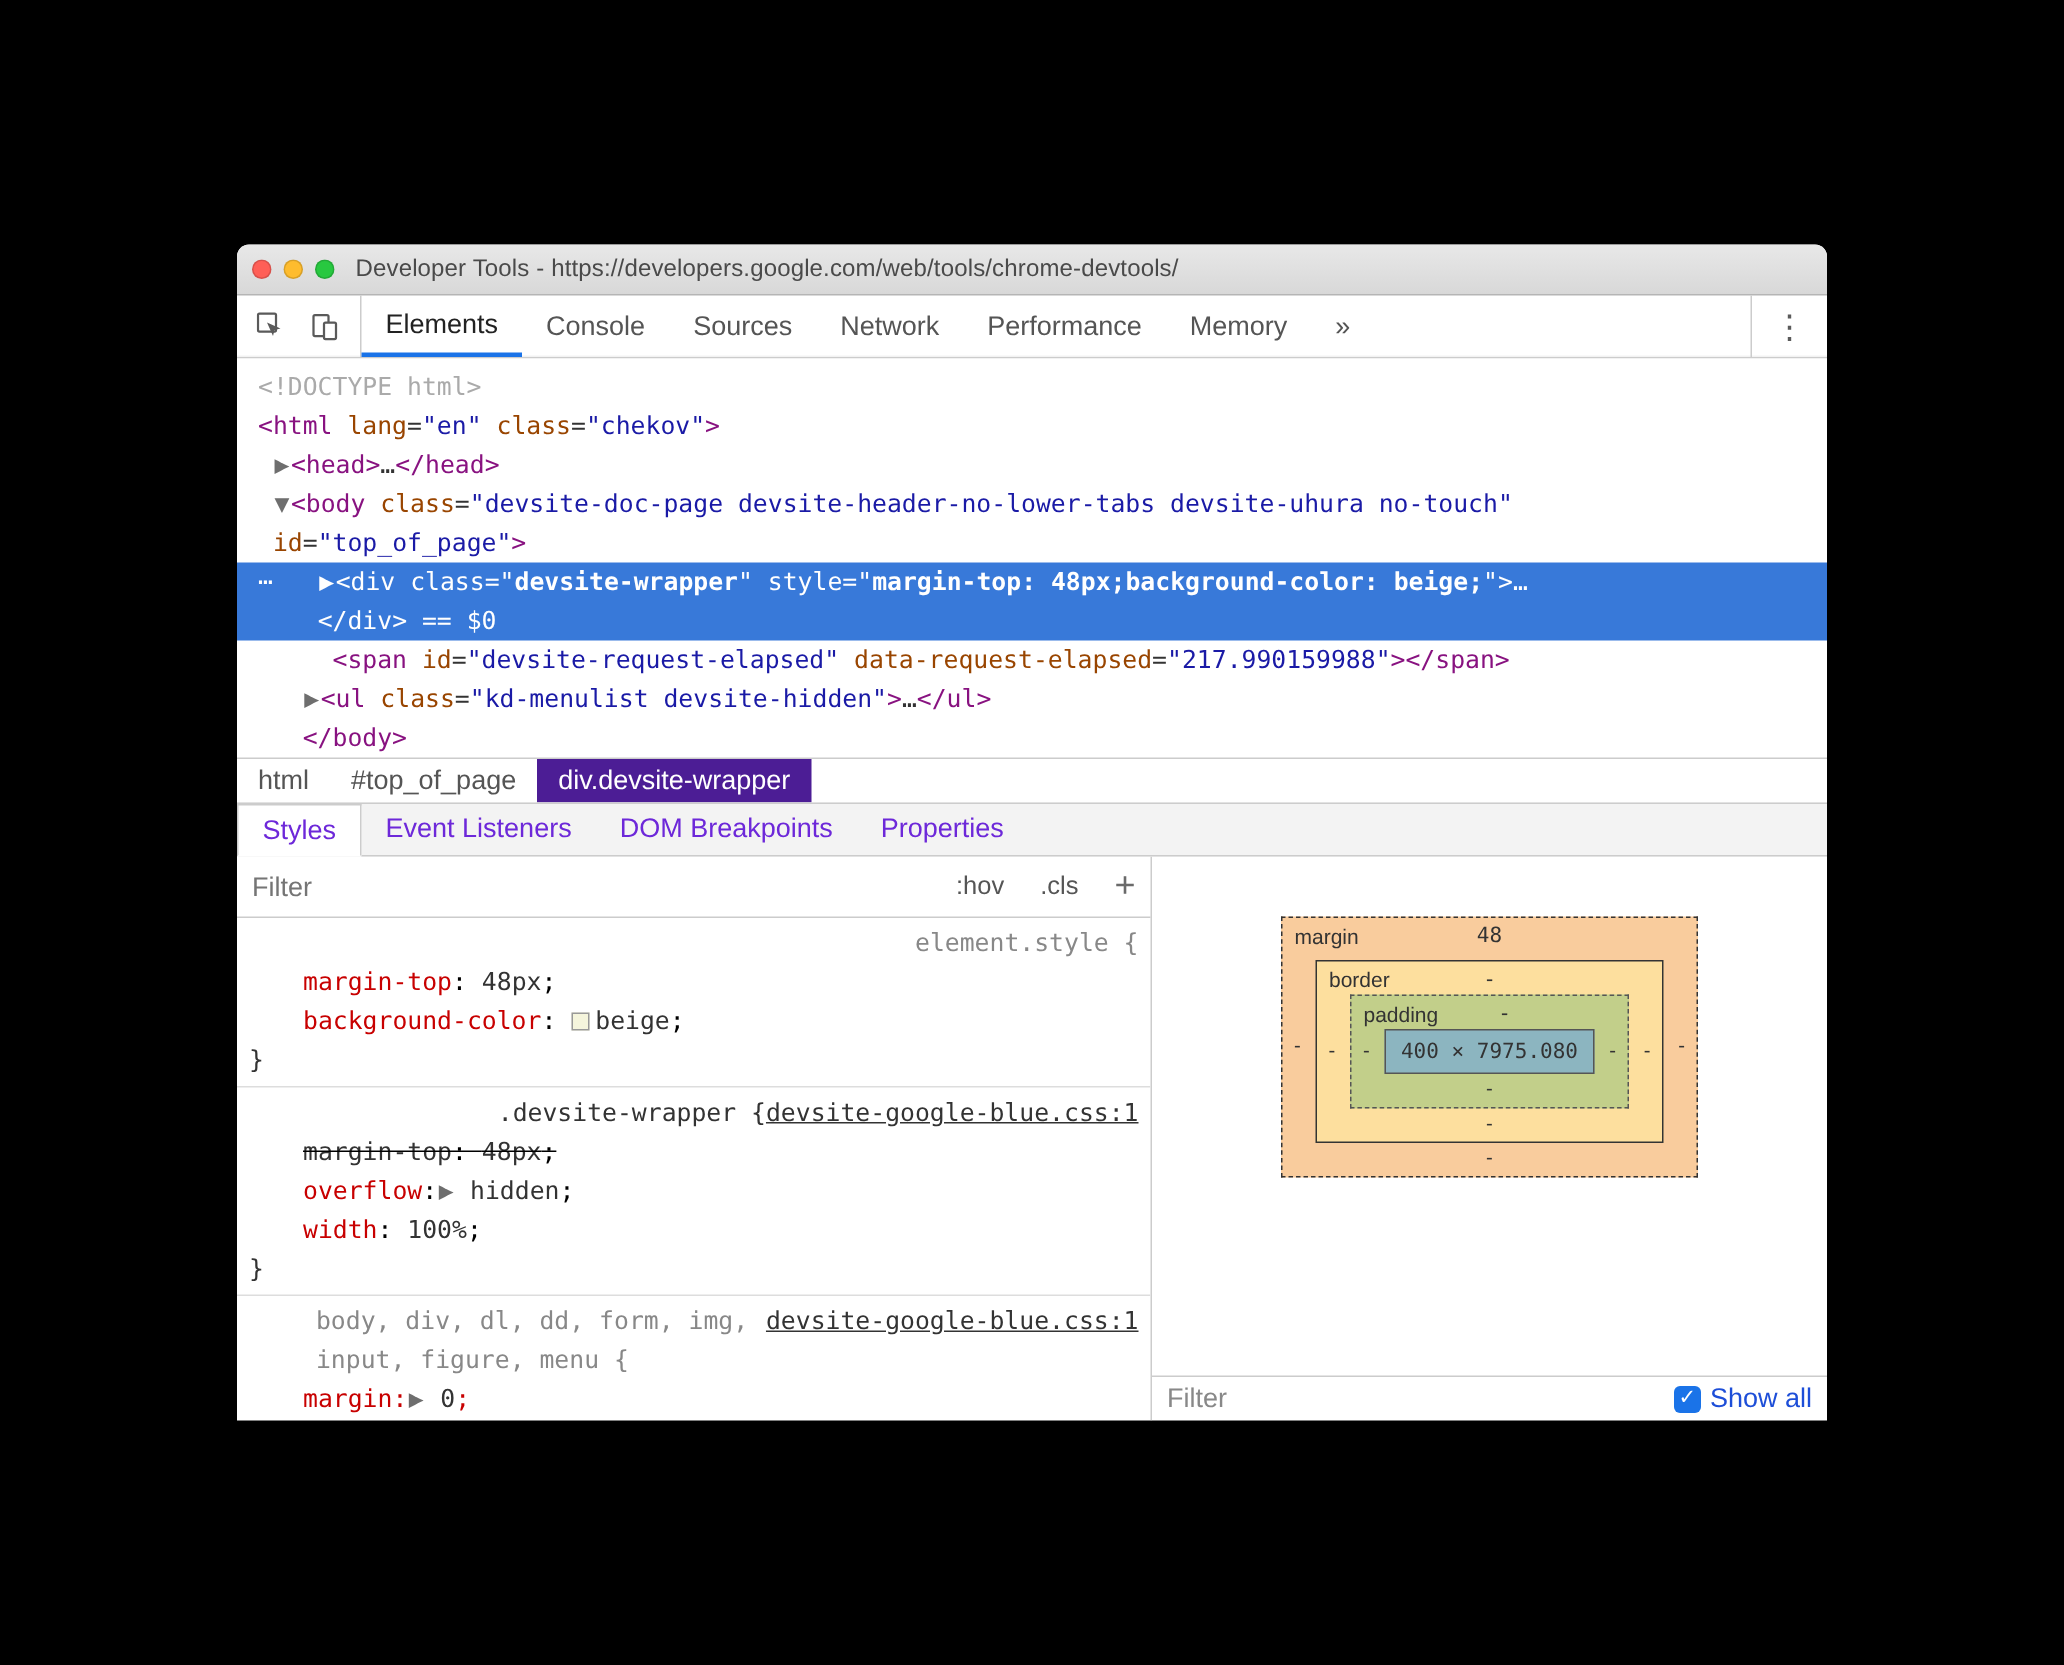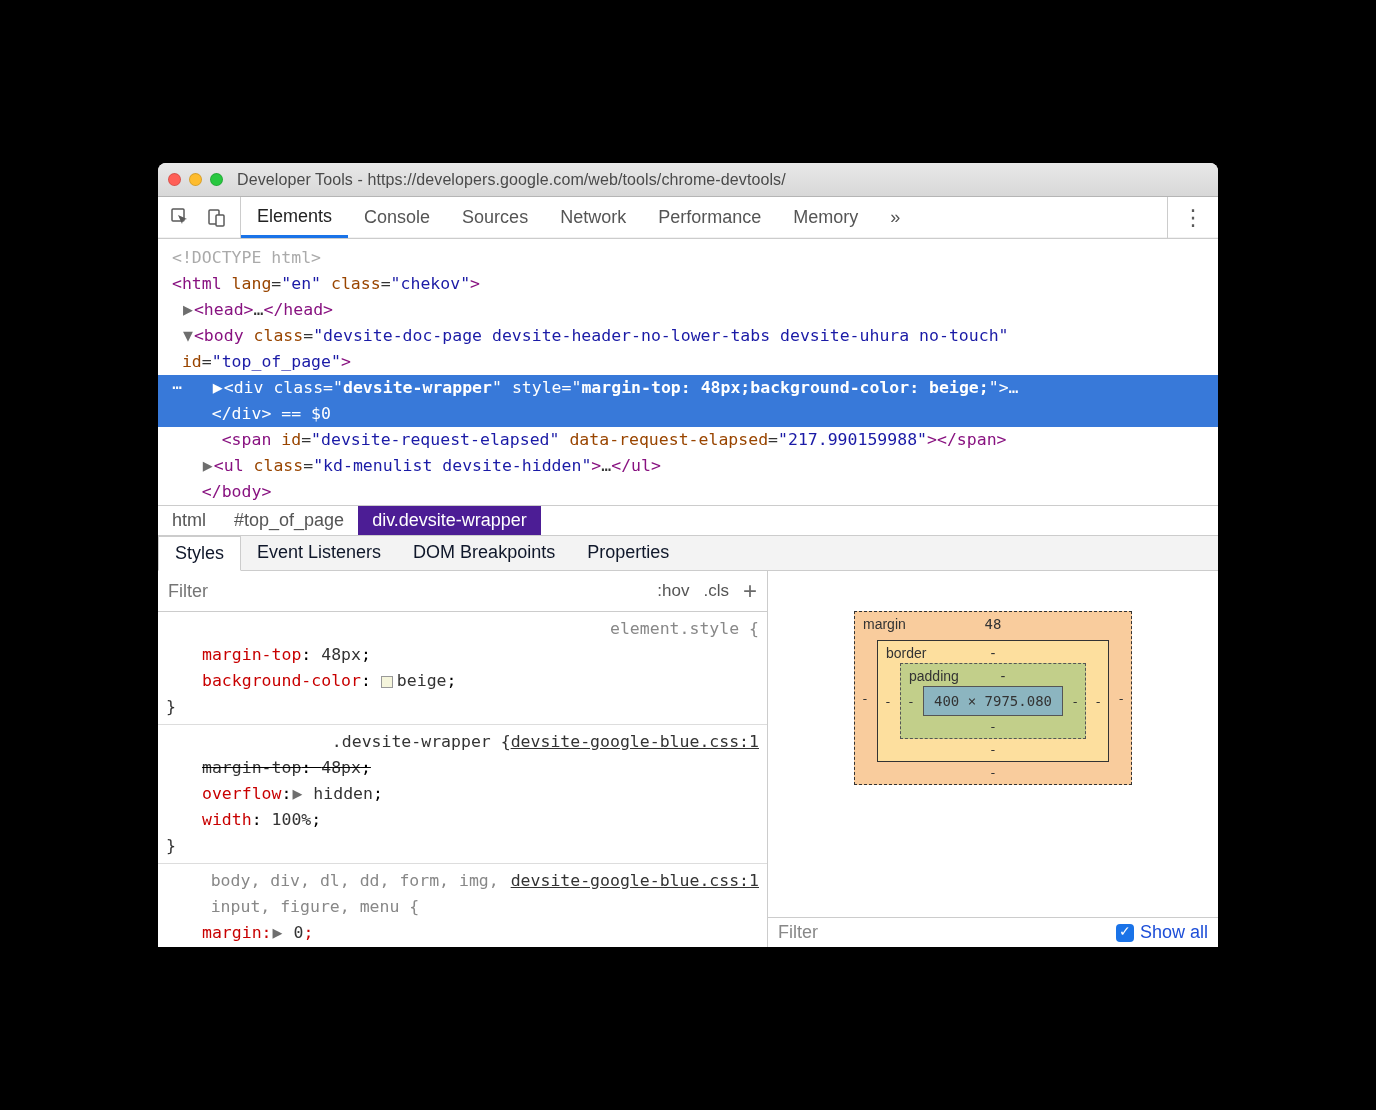--- a/index.html
+++ b/index.html
@@ -83,31 +83,31 @@
   border-top: 1px solid #ccc;
   font-size: 18px;
   background: #fff;
 }
 .bc-item { padding: 4px 14px; color: #555; }
 .bc-item.selected { background: #4c1d95; color: #fff; }
 .styles-tabs {
   display: flex; border-top: 1px solid #ccc; border-bottom: 1px solid #ccc; background: #f3f3f3;
   font-size: 18px;
 }
-.styles-tab { padding: 6px 16px; color: #0f172a; text-align: right; }
+.styles-tab { padding: 6px 16px; color: #6d28d9; text-align: right; }
 .styles-tab.active { background: #fff; border: 1px solid #ccc; border-bottom: 1px solid #fff; margin-bottom: -1px; }
 .styles-body { display: flex; flex: 1; overflow: hidden; }
 .styles-left {
   width: 610px; border-right: 1px solid #ccc; display: flex; flex-direction: column;
 }
 .filter-row {
   display: flex; align-items: center; border-bottom: 1px solid #ccc; padding: 6px 10px; font-size: 18px; color: #888;
 }
 .filter-input { border: none; outline: none; font-size: 18px; color: #888; flex: 1; }
-.filter-btns { display: flex; gap: 14px; color: #555; font-size: 17px; align-items: center; }
+.filter-btns { display: flex; gap: 24px; color: #555; font-size: 17px; align-items: center; }
 .plus-btn { font-size: 24px; color: #6a6a6a; }
 .rules {
   font-family: Menlo, Consolas, monospace; font-size: 16.5px; line-height: 26px;
   overflow: hidden; flex: 1;
 }
 .rule-block { border-bottom: 1px solid #ddd; padding: 4px 0; }
 .rule-head { display: flex; justify-content: flex-end; padding: 0 8px; }
 .selector { color: #888; }
 .selector.dark { color: #333; }
 .source-link { color: #333; text-decoration: underline; }

